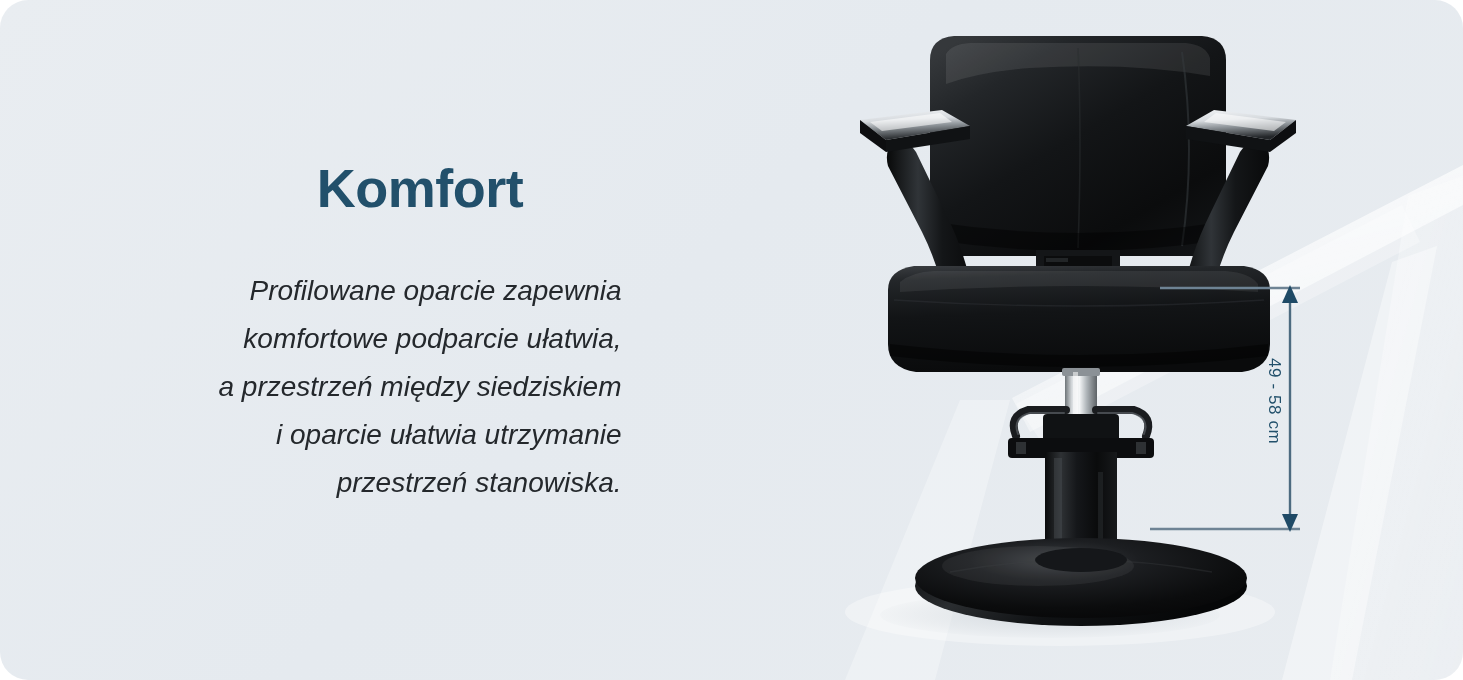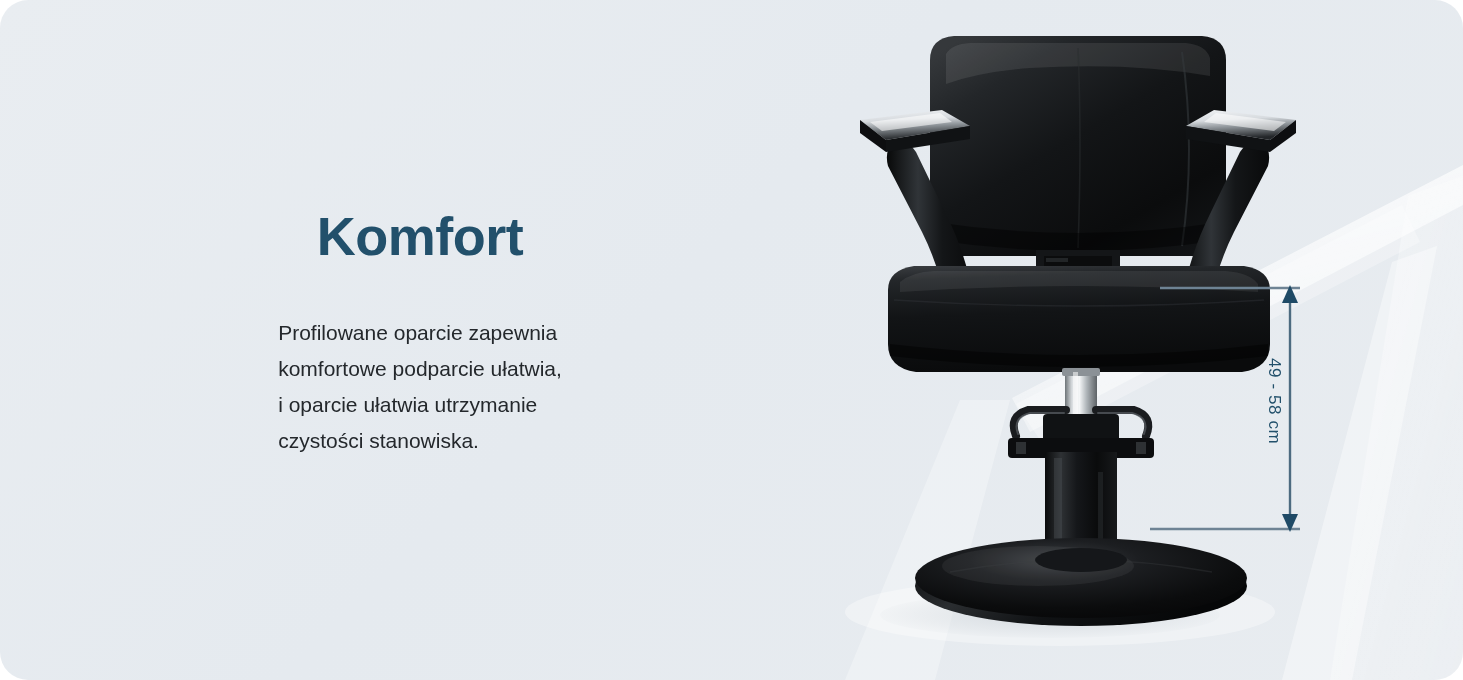--- a/index.html
+++ b/index.html
@@ -49,26 +49,27 @@
     font-size: 54px;
     font-weight: bold;
     color: #22506b;
     letter-spacing: -0.5px;
     margin-bottom: 52px;
     text-align: center;
     line-height: 1;
   }
 
   .feature-desc {
-    font-size: 21px;
+    font-size: 28px;
     line-height: 1.72;
     color: #24282c;
-    text-align: left;
+    text-align: right;
     font-weight: 400;
     max-width: 600px;
+    font-style: italic;
   }
   .feature-desc .ln { display: block; white-space: nowrap; }
 
   
   .chair-stage {
     position: absolute;
     left: 830px;
     top: 0;
     width: 520px;
     height: 680px;
@@ -135,22 +136,23 @@
       <path d="M960 400 L1010 400 L935 680 L845 680 Z" fill="#ffffff" opacity="0.30"></path>
     </svg>
   </div>
 
   <div class="text-col">
     <h1 class="feature-title">Komfort</h1>
 
     <p class="feature-desc">
       <span class="ln">Profilowane oparcie zapewnia</span>
       <span class="ln">komfortowe podparcie ułatwia,</span>
+      <span class="ln">a przestrzeń między siedziskiem</span>
       <span class="ln">i oparcie ułatwia utrzymanie</span>
-      <span class="ln">czystości stanowiska.</span>
+      <span class="ln">przestrzeń stanowiska.</span>
     </p>
   </div>
 
   <div class="shadow-ellipse"></div>
 
   <div class="chair-stage">
     <svg width="520" height="680" viewBox="0 0 520 680" aria-hidden="true">
       <defs>
 
         <linearGradient id="backG" x1="0.12" y1="0" x2="0.92" y2="1">

